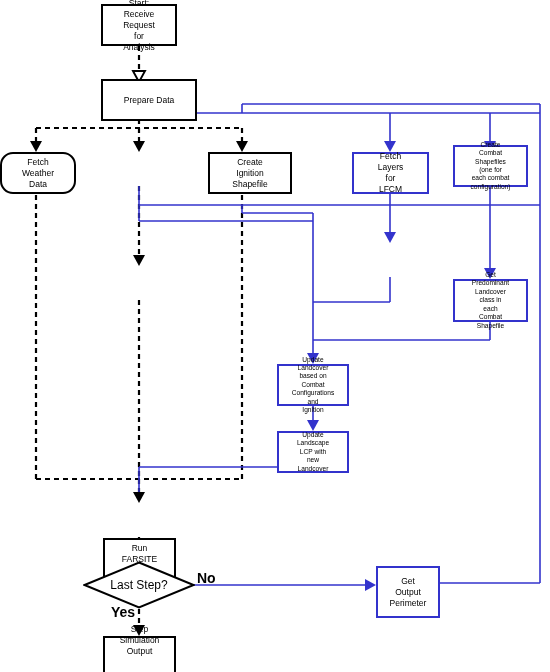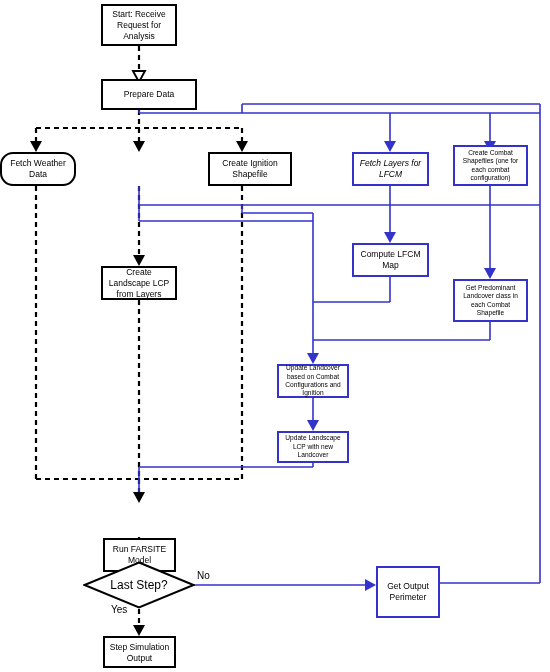--- a/index.html
+++ b/index.html
@@ -3,32 +3,32 @@
 <meta charset="utf-8">
 <style>
   html,body{margin:0;padding:0;background:#ffffff;}
   body{width:550px;height:672px;position:relative;
        font-family:"Liberation Sans","DejaVu Sans",sans-serif;
        -webkit-font-smoothing:antialiased;}
   #canvas{position:absolute;left:0;top:0;width:550px;height:672px;overflow:hidden;}
 
   .node{position:absolute;box-sizing:border-box;display:flex;align-items:center;
         justify-content:center;text-align:center;background:#ffffff;
-        font-size:8.5px;line-height:11px;color:#000000;padding:2px;z-index:5;}
+        font-size:8.5px;line-height:11px;color:#000000;padding:19px;z-index:5;}
   .node.black{border:2px solid #000000;}
   .node.blue{border:2px solid #3333cc;}
   .node .lbl{display:block;white-space:pre-line;}
 
   .diamond{position:absolute;z-index:5;}
   .diamond .shape{position:absolute;left:0;top:0;width:100%;height:100%;}
   .diamond .dlabel{position:absolute;left:0;top:0;width:100%;height:100%;
         display:flex;align-items:center;justify-content:center;
         font-size:12px;color:#000000;}
 
-  .edgelabel{position:absolute;font-size:10px;color:#000000;z-index:6;background:transparent;}
+  .edgelabel{position:absolute;font-size:14px;color:#000000;z-index:6;background:transparent;font-weight:bold;}
 
   svg.wires{position:absolute;left:0;top:0;width:550px;height:672px;z-index:1;}
   .bl{stroke:#3333cc;stroke-width:1.6;fill:none;}
   .bk{stroke:#000000;stroke-width:1.9;fill:none;}
   .bkd{stroke:#000000;stroke-width:2.2;fill:none;stroke-dasharray:5 4;}
 </style>
 </head>
 <body>
 
 <div id="canvas">
@@ -133,49 +133,40 @@
     <span class="lbl">Fetch Weather
 Data</span>
   </div>
 
 
   <div class="node black" style="left:208px;top:152px;width:84px;height:34px;">
     <span class="lbl">Create Ignition
 Shapefile</span>
   </div>
 
-  <div class="node blue" style="left:352px;top:152px;width:77px;height:34px;font-style:italic;">
+  <div class="node blue" style="left:352px;top:152px;width:77px;height:34px;">
     <span class="lbl">Fetch Layers for
 LFCM</span>
   </div>
 
   <div class="node blue" style="left:453px;top:145px;width:75px;height:41px;font-size:6.6px;line-height:8.4px;">
     <span class="lbl">Create Combat
 Shapefiles (one for
 each combat
 configuration)</span>
   </div>
 
-  <div class="node blue" style="left:352px;top:243px;width:77px;height:34px;">
-    <span class="lbl">Compute LFCM
-Map</span>
-  </div>
 
   <div class="node blue" style="left:453px;top:279px;width:75px;height:43px;font-size:6.6px;line-height:8.4px;">
     <span class="lbl">Get Predominant
 Landcover class in
 each Combat
 Shapefile</span>
   </div>
 
-  <div class="node black" style="left:101px;top:266px;width:76px;height:34px;">
-    <span class="lbl">Create
-Landscape LCP
-from Layers</span>
-  </div>
 
   <div class="node blue" style="left:277px;top:364px;width:72px;height:34px;font-size:6.6px;line-height:8.4px;">
     <span class="lbl">Update Landcover
 based on Combat
 Configurations and
 Ignition</span>
   </div>
 
   <div class="node blue" style="left:277px;top:431px;width:72px;height:32px;font-size:6.6px;line-height:8.4px;">
     <span class="lbl">Update Landscape

